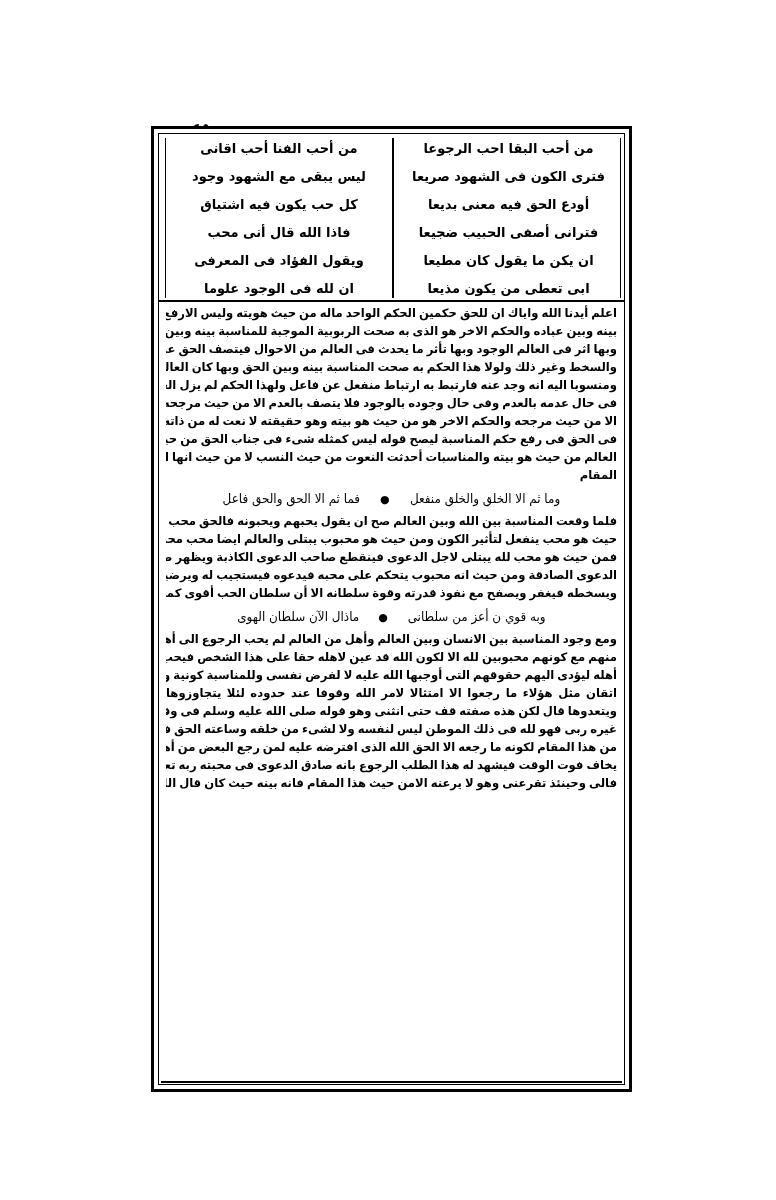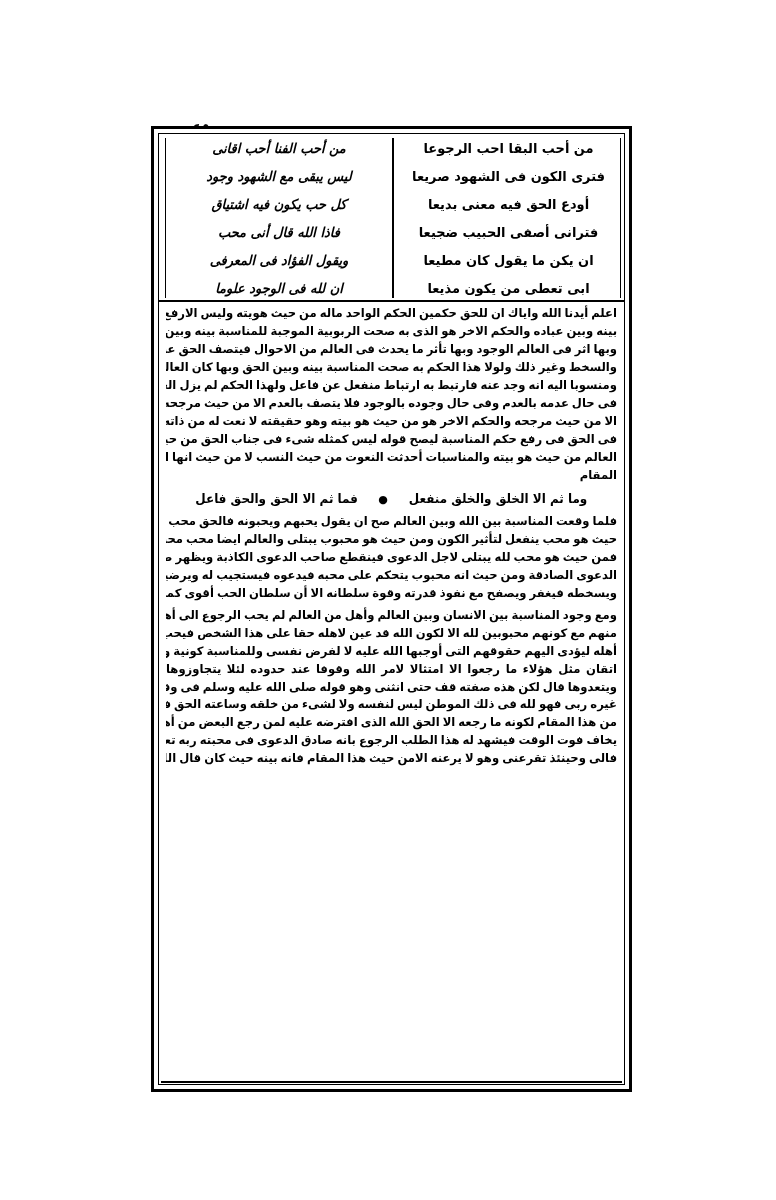--- a/index.html
+++ b/index.html
@@ -83,21 +83,20 @@
     margin-left: 3px;
   }
   .poem-col.col-left {
     border-right: 1.5px solid #000;
     margin-right: 0;
     border-left: 1.5px solid #000;
     padding-left: 10px;
   }
   .poem-col.col-right {
     border-right: 1.5px solid #000;
-    font-style: italic;
   }
   .poem-line {
     font-family: "DejaVu Sans", sans-serif;
     font-size: 13.5px;
     line-height: 1.05;
     white-space: nowrap;
     text-align: center;
     color: #000;
     font-weight: 600;
     transform: scaleX(0.96);
@@ -123,21 +122,21 @@
     white-space: nowrap;
     overflow: hidden;
   }
 
   
   .verse-heading {
     direction: rtl;
     text-align: center;
     font-family: "DejaVu Sans", sans-serif;
     font-size: 12.6px;
-    font-weight: 700;
+    font-weight: 400;
     line-height: 1.2;
     padding: 5px 8px 4px 8px;
     white-space: nowrap;
     color: #000;
   }
   .verse-heading .hemistich {
     display: inline-block;
     transform: scaleX(0.95);
   }
   .verse-heading .sep {
@@ -210,20 +209,25 @@
     </div>
 
     <div class="prose">
       <span class="ln">فلما وقعت المناسبة بين الله وبين العالم صح ان يقول يحبهم ويحبونه فالحق محب محبوب فمن</span>
       <span class="ln">حيث هو محب ينفعل لتأثير الكون ومن حيث هو محبوب يبتلى والعالم ايضا محب محبوب لله</span>
       <span class="ln">فمن حيث هو محب لله يبتلى لاجل الدعوى فينقطع صاحب الدعوى الكاذبة ويظهر صاحب</span>
       <span class="ln">الدعوى الصادقة ومن حيث انه محبوب يتحكم على محبه فيدعوه فيستجيب له ويرضيه فيرضى</span>
       <span class="ln">ويسخطه فيغفر ويصفح مع نفوذ قدرته وقوة سلطانه الا أن سلطان الحب أقوى كما قال الخليفة</span>
     </div>
 
+    <div class="verse-heading">
+      <span class="hemistich">وبه قوي ن أعز من سلطانى</span>
+      <span class="sep">●</span>
+      <span class="hemistich">ماذال الآن سلطان الهوى</span>
+    </div>
 
     <div class="prose">
       <span class="ln">ومع وجود المناسبة بين الانسان وبين العالم وأهل من العالم لم يحب الرجوع الى أهله من أحب</span>
       <span class="ln">منهم مع كونهم محبوبين لله الا لكون الله قد عين لاهله حقا على هذا الشخص فيحب الرجوع</span>
       <span class="ln">أهله ليؤدى اليهم حقوقهم التى أوجبها الله عليه لا لفرض نفسى وللمناسبة كونية   ولما</span>
       <span class="ln">اتقان مثل هؤلاء ما رجعوا الا امتثالا لامر الله وقوفا عند حدوده لئلا يتجاوزوها</span>
       <span class="ln">ويتعدوها قال لكن هذه صفته قف حتى انثنى وهو قوله صلى الله عليه وسلم فى وقت لا يبقى فيه</span>
       <span class="ln">غيره ربى فهو لله فى ذلك الموطن ليس لنفسه ولا لشىء من خلقه وساعته الحق فى رجوعه الى أهله</span>
       <span class="ln">من هذا المقام لكونه ما رجعه الا الحق الله الذى افترضه عليه لمن رجع البعض من أهل لعلم</span>
       <span class="ln">يخاف فوت الوقت فيشهد له هذا الطلب الرجوع بانه صادق الدعوى فى محبته ربه تعالى لهذا</span>

